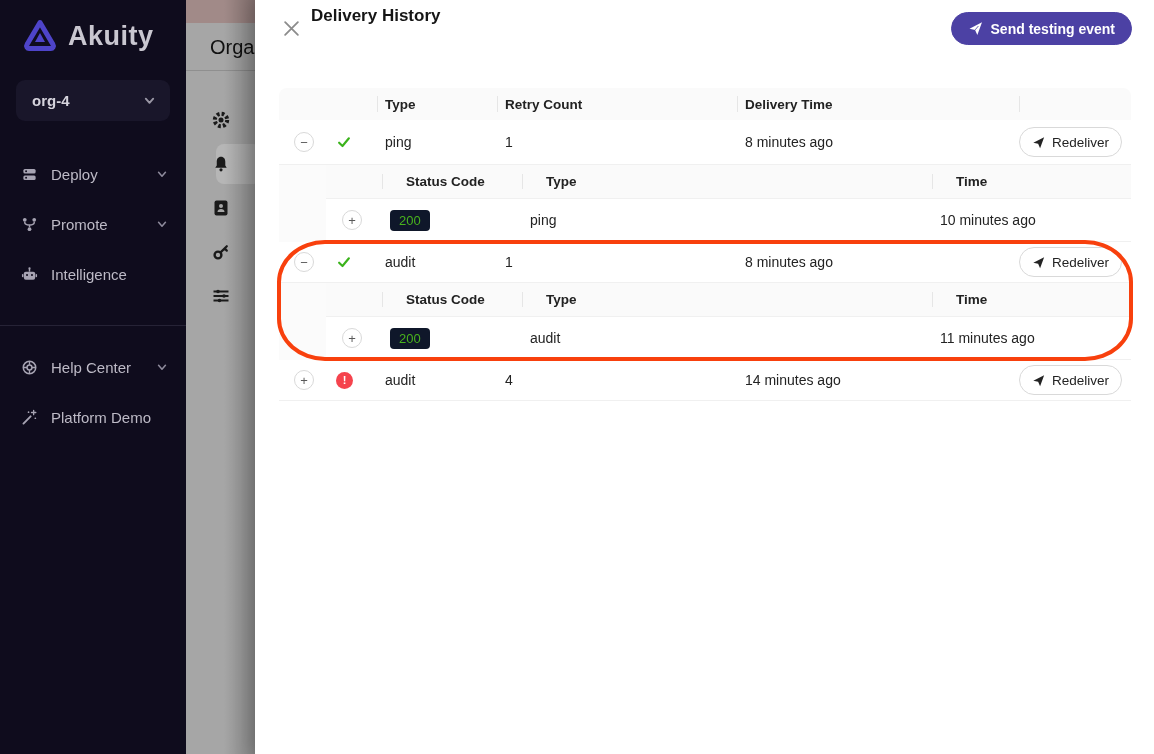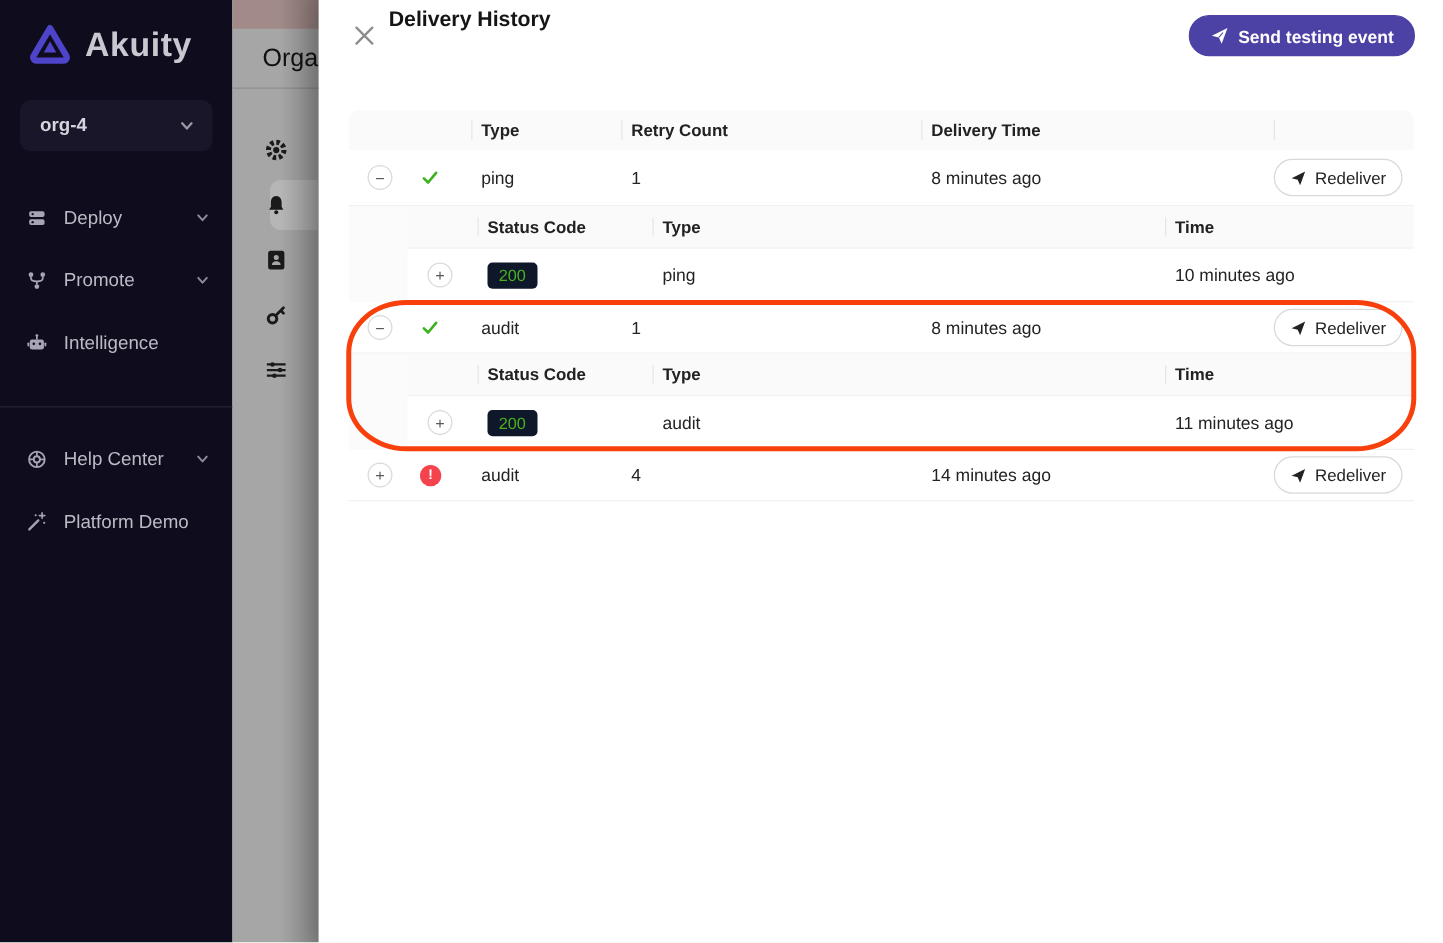--- a/index.html
+++ b/index.html
@@ -60,21 +60,21 @@
   .err-icon { width:17px; height:17px; border-radius:50%; background:#f5434d; color:#fff; font-size:11px; font-weight:700;
     display:flex; align-items:center; justify-content:center; line-height:1; }
   .cell-actions { display:flex; justify-content:flex-end; padding-right:9px; }
   .btn-redeliver { display:flex; align-items:center; gap:7px; height:30px; padding:0 12px; border:1px solid #d9d9d9;
     border-radius:15px; background:#fff; font-size:13.5px; color:#232323; cursor:pointer; }
 
   
   .sub-section { background:#fbfbfb; padding-left:47px; }
   .sub-table { width:805px; }
   .s-head { display:flex; height:34px; background:#fafafa; align-items:center; font-weight:700; font-size:13.5px; color:#222; border-bottom:1px solid #f0f0f0; }
-  .s-head .hc { position:relative; height:100%; display:flex; align-items:center; padding-left:8px; }
+  .s-head .hc { position:relative; height:100%; display:flex; align-items:center; padding-left:24px; }
   .s-head .hc + .hc::before { content:""; position:absolute; left:0; top:9px; bottom:9px; width:1px; background:#e6e6e6; }
   .s0{width:56px;} .s1{width:140px;} .s2{width:410px;} .s3{width:199px;}
   .s-row { display:flex; align-items:center; height:43px; background:#fff; border-bottom:1px solid #f0f0f0; }
   .s-row .cell { padding-left:8px; }
   .s-row .expander { margin-left:16px; }
   .code-badge { display:inline-block; background:#0f172a; color:#49b31d; font-size:13px; padding:3px 9px; border-radius:4px; }
 
   
   .annotation { position:absolute; left:22px; top:240px; width:856px; height:121px; border:4px solid #f8400d;
     border-radius:48px / 42px; pointer-events:none; z-index:5; }

